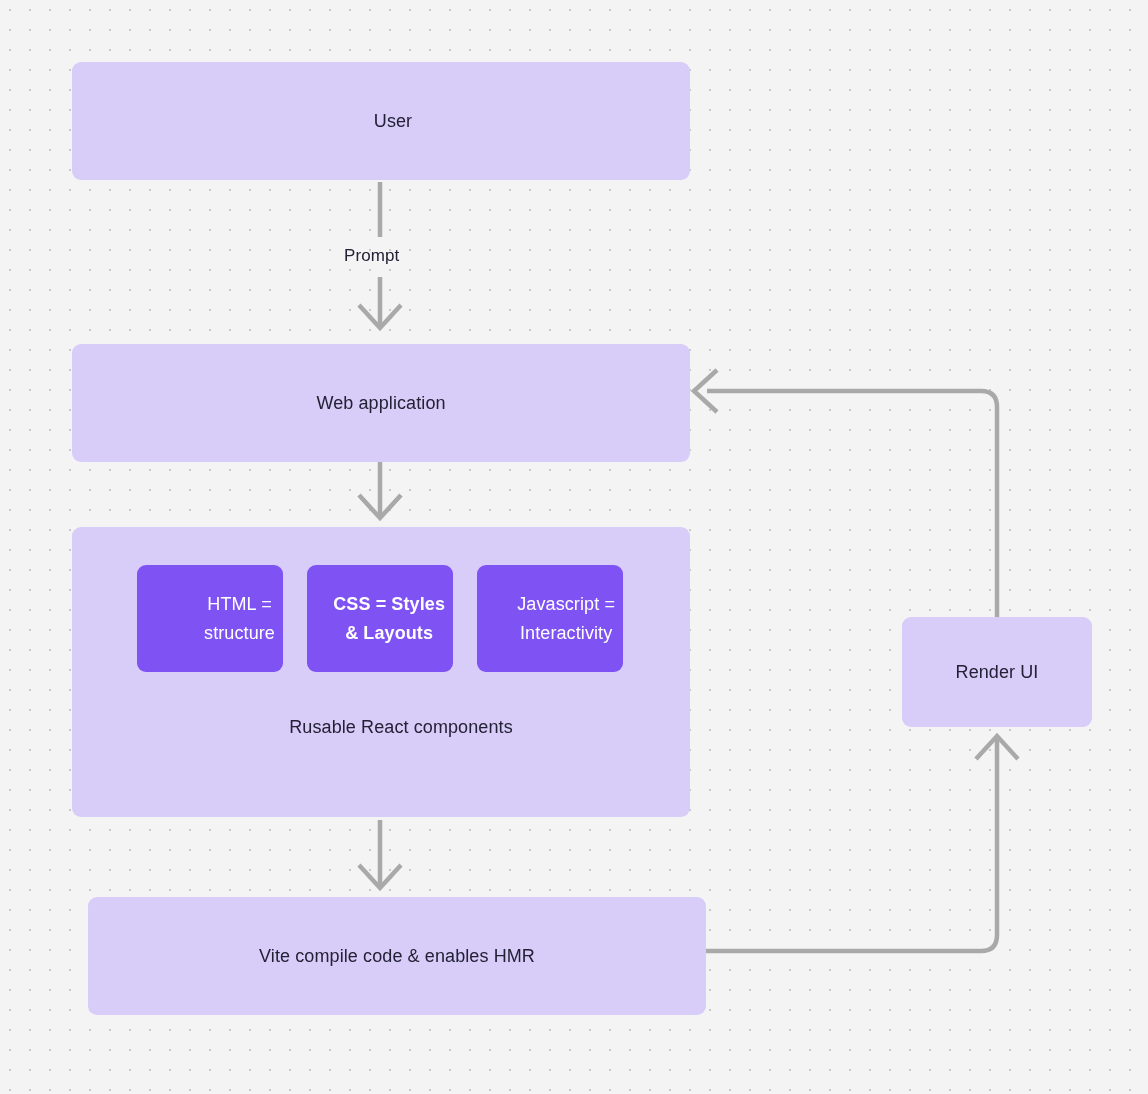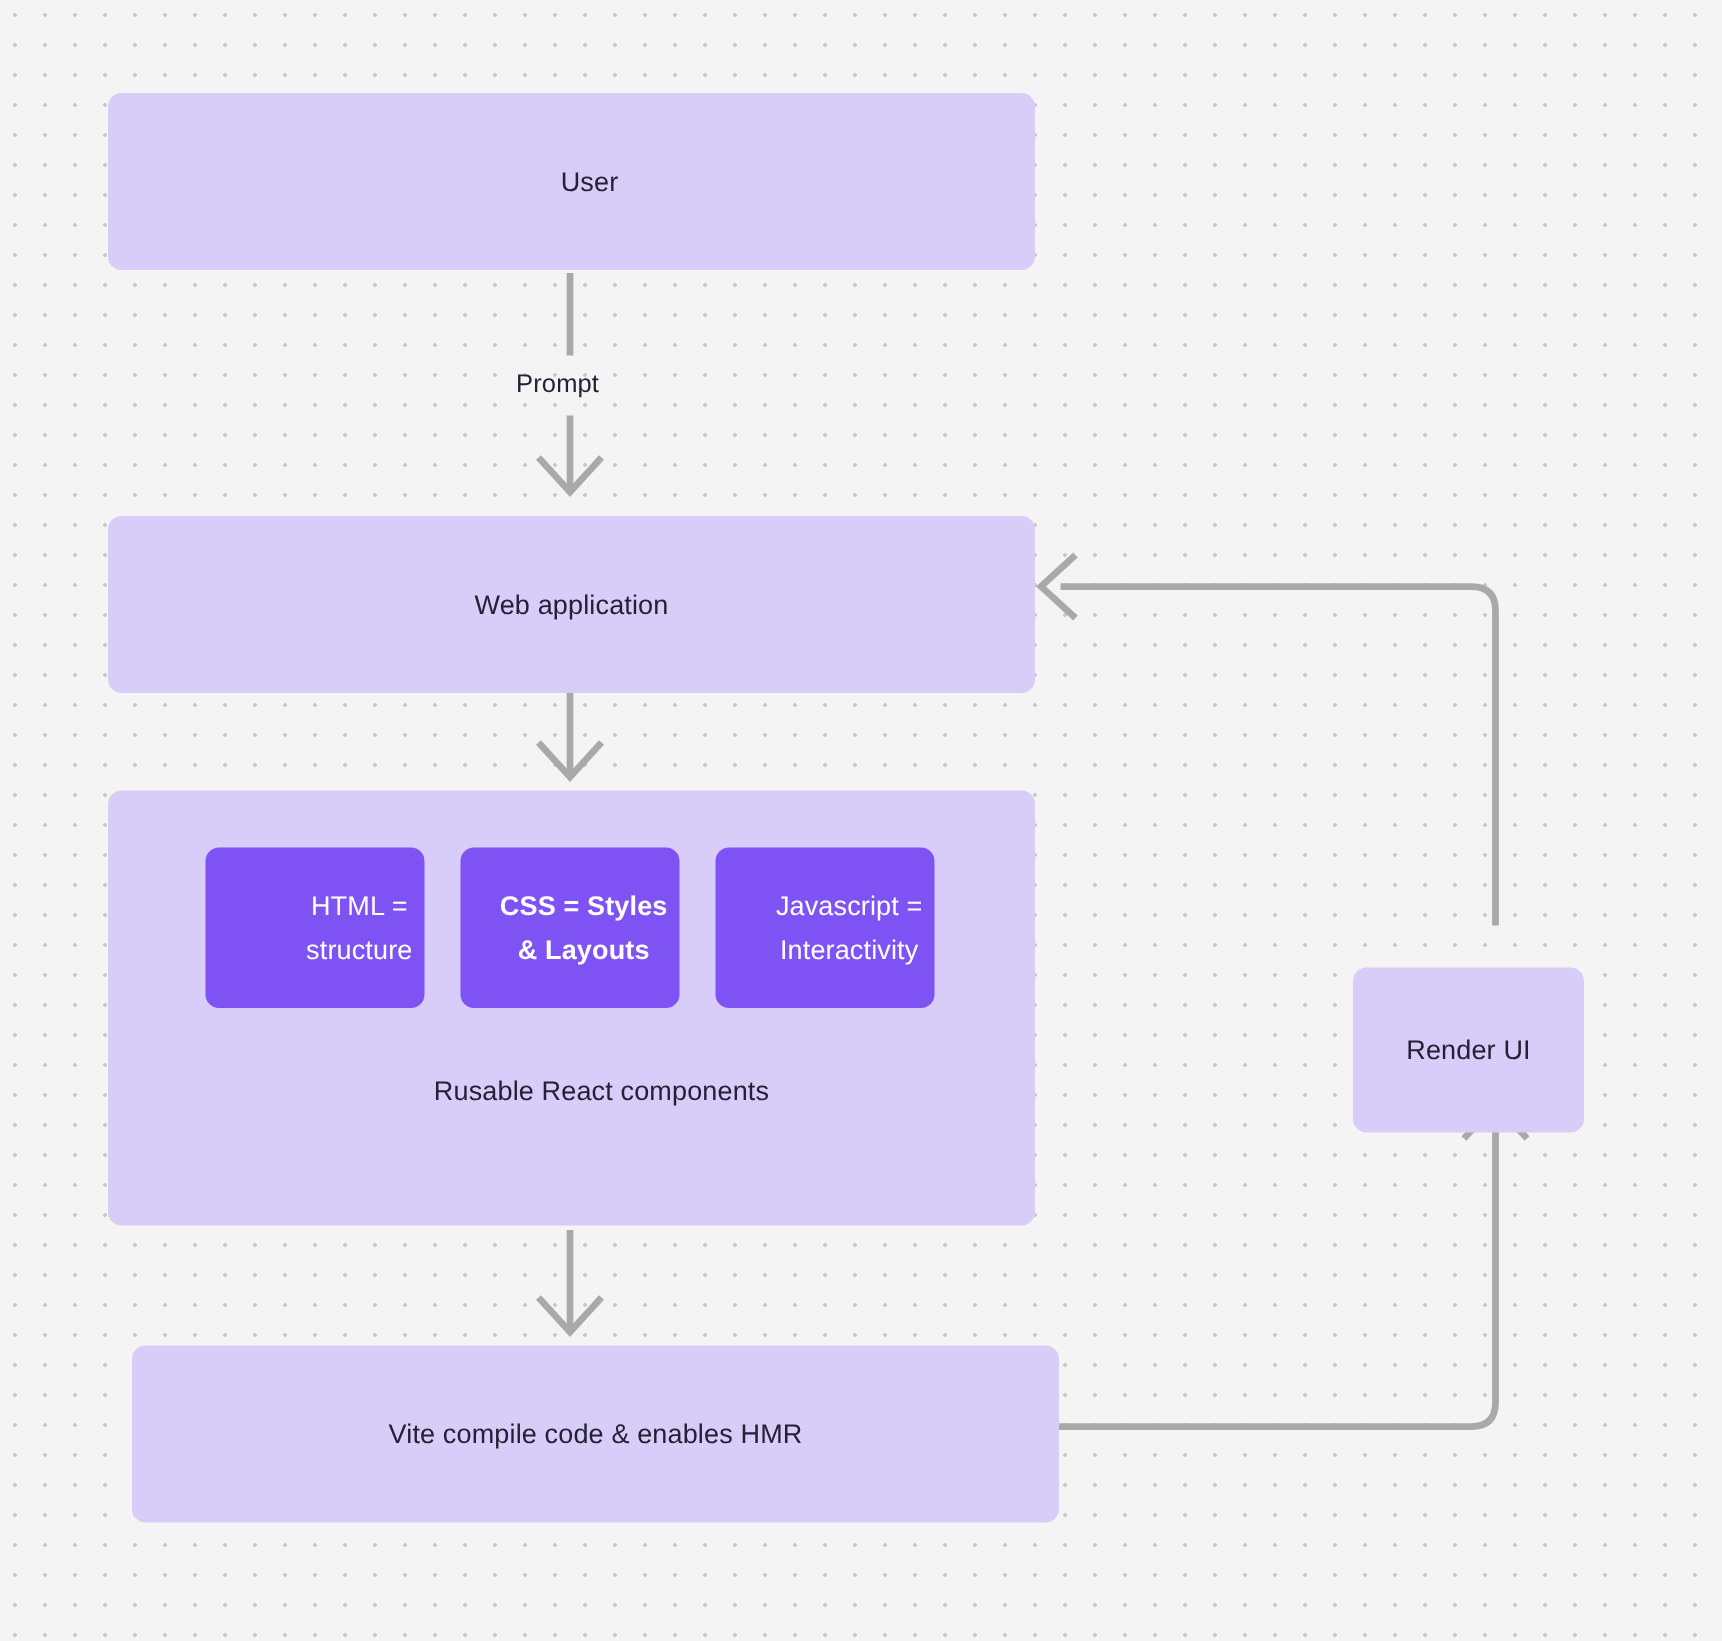--- a/index.html
+++ b/index.html
@@ -33,21 +33,21 @@
     align-items: center;
     justify-content: center;
     text-align: center;
     letter-spacing: 0.1px;
   }
   .node-user      { left: 72px;  top: 62px;  width: 618px; height: 118px; padding-left: 24px; }
   .node-webapp    { left: 72px;  top: 333px; width: 618px; height: 118px; margin-top: 11px; }
   .node-components{ left: 72px;  top: 527px; width: 618px; height: 290px;
                     display: block; }
   .node-vite      { left: 72px;  top: 897px; width: 618px; height: 118px; margin-left: 16px; }
-  .node-render    { left: 902px; top: 617px; width: 154px; height: 110px; margin-top: 28px; }
+  .node-render    { left: 902px; top: 617px; width: 190px; height: 110px; }
 
   .chip {
     position: absolute;
     box-sizing: border-box;
     border-radius: 9px;
     background: #7f52f4;
     color: #ffffff;
     font-size: 18px;
     line-height: 1.6;
     display: flex;

